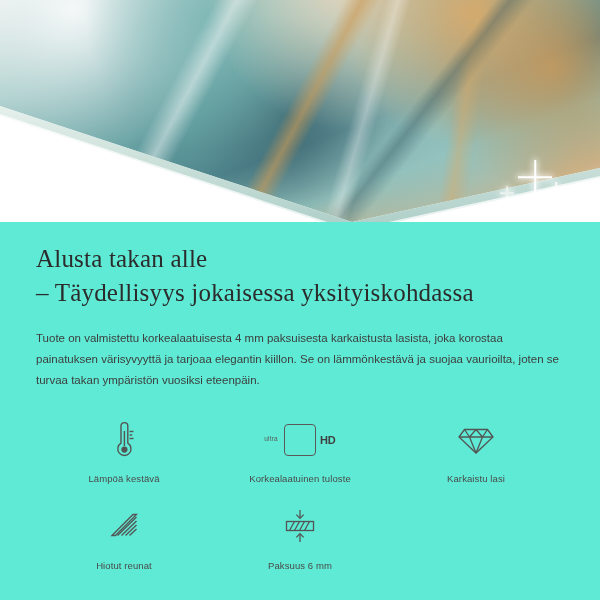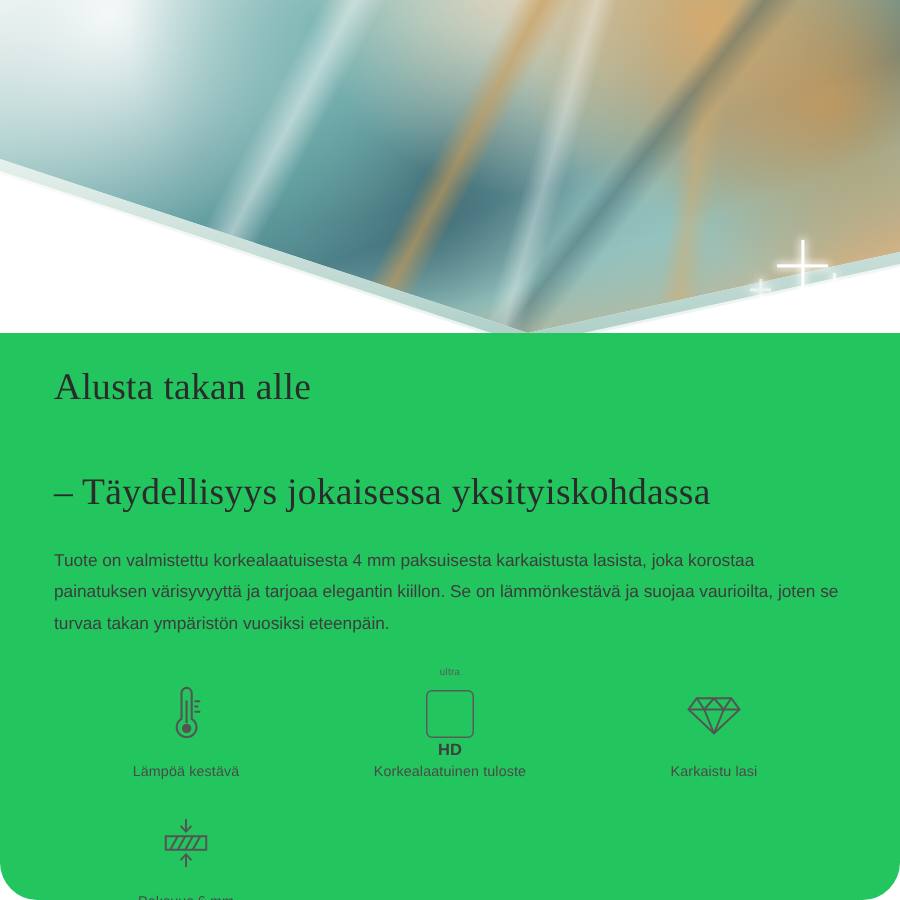--- a/index.html
+++ b/index.html
@@ -11,22 +11,21 @@
     height: 600px;
     background: #ffffff;
     font-family: "Liberation Sans", sans-serif;
     overflow: hidden;
   }
 
   .page {
     position: relative;
     width: 600px;
     height: 600px;
-    background: #22c55e;
-    border-radius: 25px;
+    background: #5eead4;
   }
 
   
   .hero {
     position: relative;
     width: 600px;
     height: 222px;
     overflow: hidden;
     background: #ffffff;
   }
@@ -105,21 +104,21 @@
 
   .headline {
     font-family: "Liberation Serif", serif;
     font-size: 25px;
     line-height: 34px;
     color: #2b2b2b;
     font-weight: 400;
     margin: 20px 0 0 0;
     letter-spacing: .2px;
   }
-  .headline .line2 { display: block; margin-top: 36px; }
+  .headline .line2 { display: block; }
 
   .paragraph {
     margin: 18px 0 0 0;
     font-size: 11.5px;
     line-height: 21px;
     color: #3d3d3d;
     max-width: 535px;
   }
 
   
@@ -149,21 +148,21 @@
     text-align: center;
     letter-spacing: .1px;
   }
 
   .hd-badge {
     width: 30px;
     height: 30px;
     border: 1.4px solid #5a5a5a;
     border-radius: 4px;
     display: flex;
-    flex-direction: column;
+    flex-direction: row;
     align-items: center;
     justify-content: center;
     line-height: 1;
     gap: 42px;
   }
   .hd-badge .u {
     font-size: 6.5px;
     letter-spacing: .2px;
     color: #5a5a5a;
     margin-bottom: 1px;
@@ -234,20 +233,32 @@
             <line x1="31.5" y1="7.5" x2="26.5" y2="15"></line>
             <line x1="13.5" y1="15" x2="20" y2="31"></line>
             <line x1="26.5" y1="15" x2="20" y2="31"></line>
             <line x1="20" y1="7.5" x2="13.5" y2="15"></line>
             <line x1="20" y1="7.5" x2="26.5" y2="15"></line>
           </svg>
         </div>
         <div class="feature-label">Karkaistu lasi</div>
       </div>
 
+      <div class="feature">
+        <div class="feature-icon">
+          <svg width="38" height="34" viewBox="0 0 38 34" fill="none" stroke="#545454" stroke-width="1.3">
+            <path d="M7 25.5 28 4.5h3.5L10.5 25.5z"></path>
+            <line x1="12.5" y1="25.5" x2="31.5" y2="7"></line>
+            <line x1="16.5" y1="25.5" x2="31.5" y2="11"></line>
+            <line x1="20.5" y1="25.5" x2="31.5" y2="15"></line>
+            <line x1="24.5" y1="25.5" x2="31.5" y2="19"></line>
+          </svg>
+        </div>
+        <div class="feature-label">Hiotut reunat</div>
+      </div>
 
       <div class="feature">
         <div class="feature-icon">
           <svg width="38" height="40" viewBox="0 0 38 40" fill="none" stroke="#545454" stroke-width="1.3">
             <line x1="19" y1="3" x2="19" y2="11"></line>
             <polyline points="15.4,7.6 19,11.4 22.6,7.6"></polyline>
             <line x1="19" y1="35" x2="19" y2="27"></line>
             <polyline points="15.4,30.4 19,26.6 22.6,30.4"></polyline>
             <rect x="5.5" y="14.5" width="27" height="9"></rect>
             <line x1="8.5" y1="23.5" x2="13.5" y2="14.5"></line>

